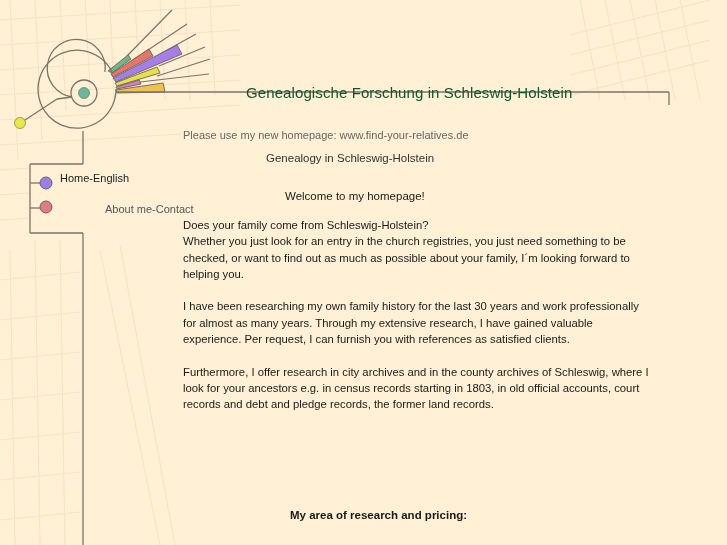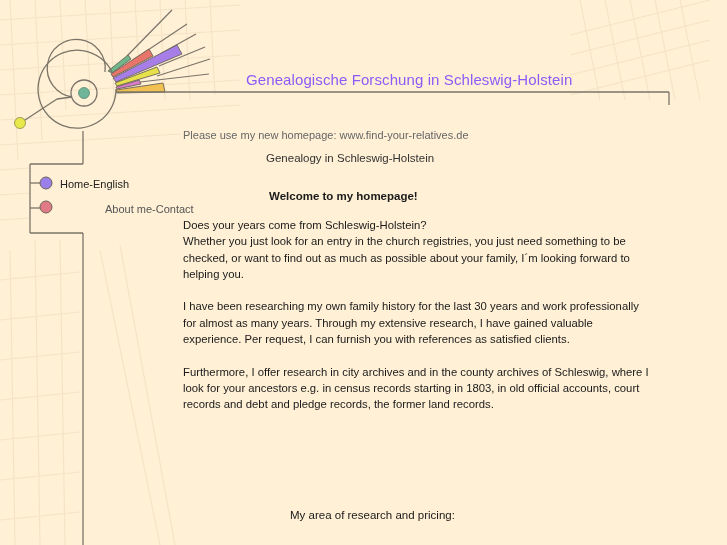--- a/index.html
+++ b/index.html
@@ -7,38 +7,38 @@
       width: 727px; height: 545px; overflow: hidden; position: relative;
       background: #fff0d6;
       font-family: "Liberation Sans", sans-serif;
       color: #1a1a1a;
     }
     .grid {
       position: absolute; left: 0; top: 0; width: 727px; height: 545px;
       pointer-events: none;
     }
     .header-title {
-      position: absolute; left: 246px; top: 71px;
-      font-size: 15px; color: #8b5cf6; letter-spacing: 0.1px;
+      position: absolute; left: 246px; top: 84px;
+      font-size: 15px; color: #14532d; letter-spacing: 0.1px;
     }
     .notice {
       position: absolute; left: 183px; top: 129px;
       font-size: 11px; color: #666; text-align: right;
     }
     .nav { position: absolute; left: 0; top: 0; }
     .nav-item {
       position: absolute; font-size: 11px; cursor: pointer; white-space: nowrap;
     }
-    .nav-home { left: 60px; top: 178px; color: #222; }
+    .nav-home { left: 60px; top: 172px; color: #222; }
     .nav-about { left: 57px; top: 203px; color: #555; margin-left: 48px; }
     .subtitle { position: absolute; left: 266px; top: 152px; font-size: 11.5px; color: #333; }
-    .welcome { position: absolute; left: 269px; top: 190px; font-size: 11.5px; font-weight: bold; }
+    .welcome { position: absolute; left: 285px; top: 190px; font-size: 11.5px; font-weight: normal; }
     .body-text { position: absolute; left: 183px; top: 217px; width: 470px; font-size: 11.3px; line-height: 16.3px; }
     .para { margin: 0 0 16.3px 0; }
-    .area-heading { position: absolute; left: 266px; top: 509px; font-size: 11.5px; font-weight: normal; padding-left: 24px; }
+    .area-heading { position: absolute; left: 266px; top: 509px; font-size: 11.5px; font-weight: bold; padding-left: 24px; }
   </style>
 </head>
 <body>
 
 <svg class="grid" viewBox="0 0 727 545" xmlns="http://www.w3.org/2000/svg">
   <g stroke="#f3e3c4" stroke-width="1.2" fill="none" opacity="0.9">
     <line x1="0" y1="20" x2="240" y2="5"></line>
     <line x1="0" y1="45" x2="240" y2="30"></line>
     <line x1="0" y1="70" x2="240" y2="55"></line>
     <line x1="0" y1="95" x2="240" y2="80"></line>
@@ -131,21 +131,21 @@
   </svg>
   <a class="nav-item nav-about">About me-Contact</a>
 </nav>
 
 <main>
   <div class="subtitle">Genealogy in Schleswig-Holstein</div>
   <div class="welcome">Welcome to my homepage!</div>
 
   <div class="body-text">
     <div class="para">
-      <div>Does your years come from Schleswig-Holstein?</div>
+      <div>Does your family come from Schleswig-Holstein?</div>
       <div>Whether you just look for an entry in the church registries, you just need something to be checked, or want to find out as much as possible about your family, I´m looking forward to helping you.</div>
     </div>
     <div class="para">
       <div>I have been researching my own family history for the last 30 years and work professionally for almost as many years. Through my extensive research, I have gained valuable experience. Per request, I can furnish you with references as satisfied clients.</div>
     </div>
     <div class="para">
       <div>Furthermore, I offer research in city archives and in the county archives of Schleswig, where I look for your ancestors e.g. in census records starting in 1803, in old official accounts, court records and debt and pledge records, the former land records.</div>
     </div>
   </div>
 

